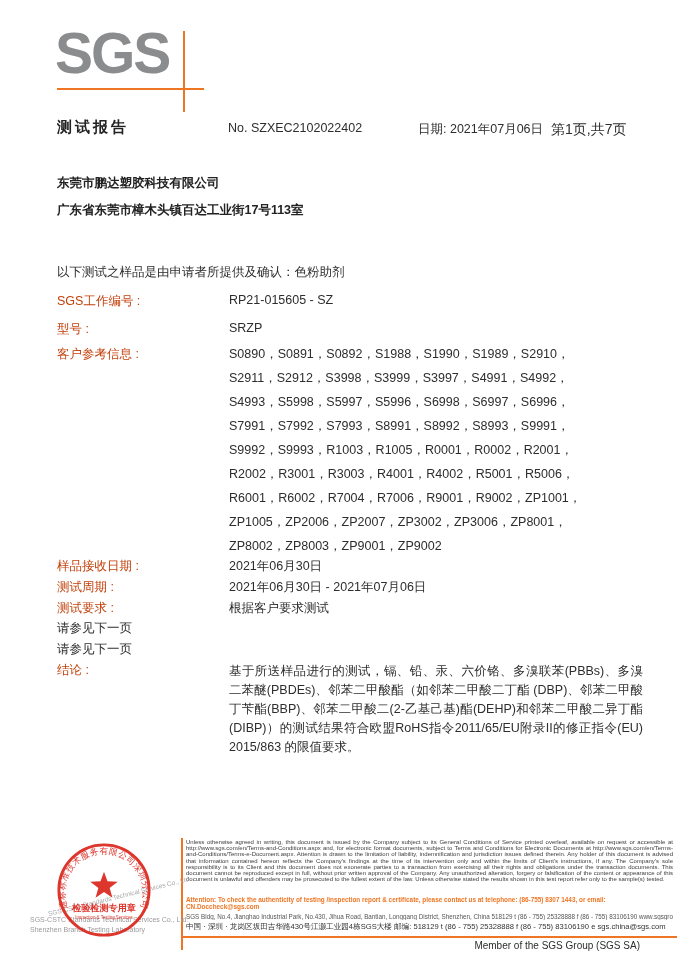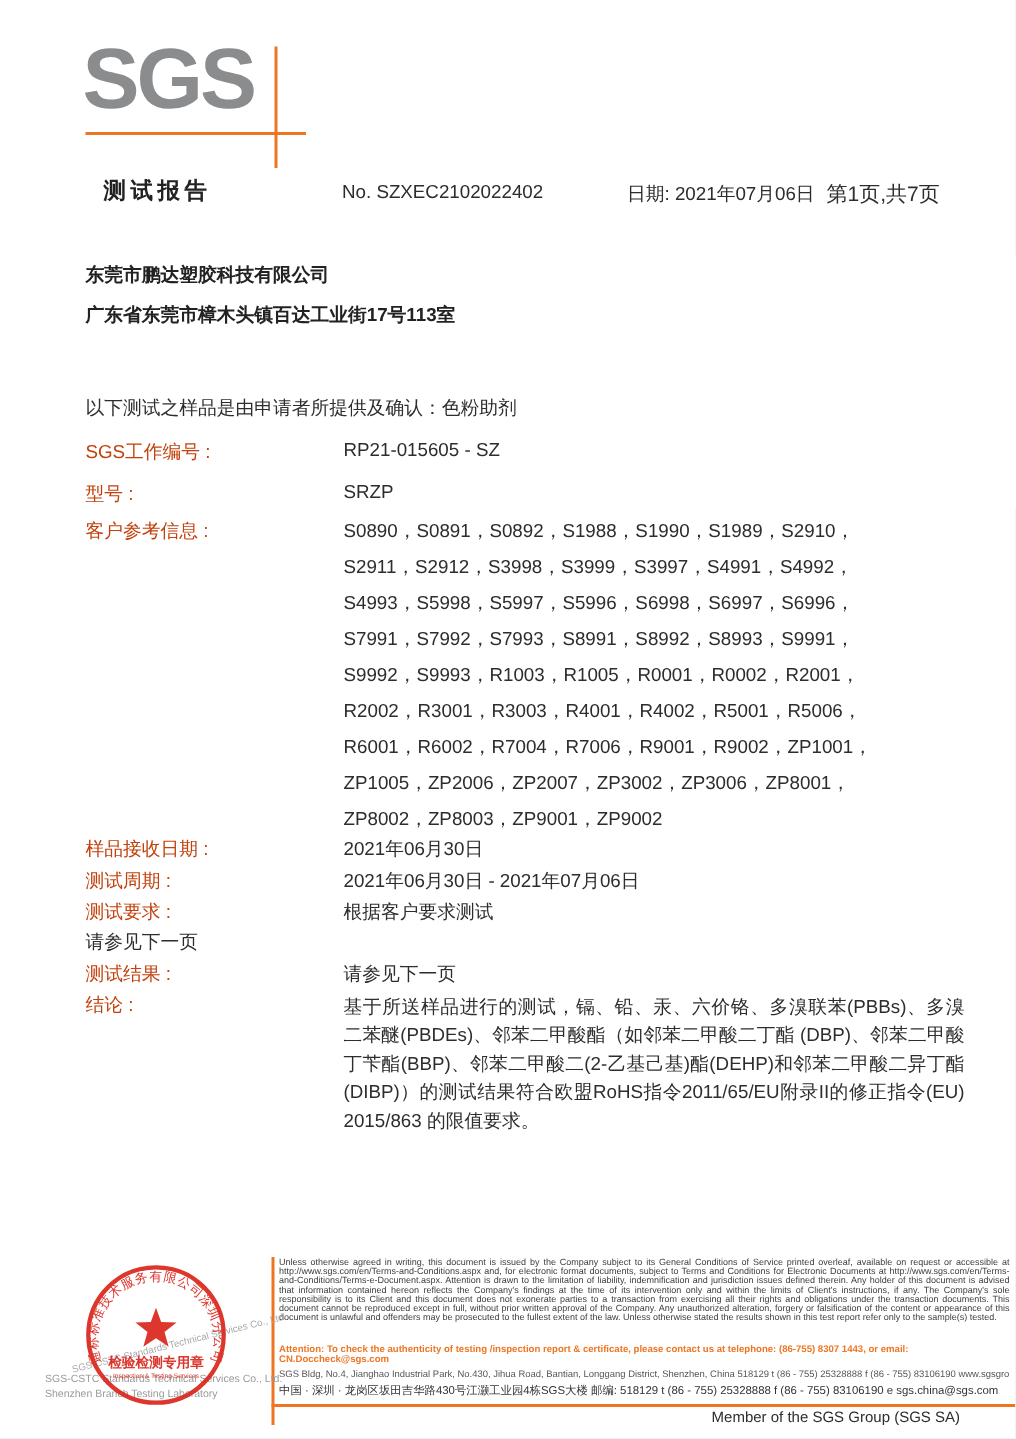--- a/index.html
+++ b/index.html
@@ -11,21 +11,21 @@
   }
   
   .logo-text{
     position:absolute; left:55px; top:20px;
     font-size:57px; font-weight:700; letter-spacing:-2px;
     color:#8a8c8e; line-height:66px;
   }
   .logo-hline{ position:absolute; left:57px; top:88px; width:147px; height:2px; background:#ee7623; }
   .logo-vline{ position:absolute; left:183px; top:31px; width:2px; height:81px; background:#ee7623; }
 
-  .doc-title{ position:absolute; left:57px; top:118px; font-size:15px; font-weight:700; letter-spacing:3px; color:#222;margin-left:12px; }
+  .doc-title{ position:absolute; left:57px; top:118px; font-size:15px; font-weight:700; letter-spacing:3px; color:#222; }
   .report-no{ position:absolute; left:228px; top:121px; font-size:12.5px; }
   .report-date{ position:absolute; left:418px; top:121px; font-size:12.5px; }
   .report-pages{ position:absolute; left:551px; top:121px; font-size:14px; }
 
   .applicant{ position:absolute; left:57px; top:170px; font-size:12.5px; font-weight:700; line-height:27px; color:#222; }
 
   
   .content{ position:absolute; left:57px; top:264px; width:586px; }
   .statement{ font-size:12.5px; margin-bottom:12px; }
   .kv-row{ display:grid; grid-template-columns:172px 1fr; font-size:12.5px; }
@@ -118,21 +118,20 @@
     <div class="kv-row mb3">
       <div class="kv-label">测试要求 :</div>
       <div>根据客户要求测试</div>
     </div>
 
     <div class="kv-row mb4">
       <div>请参见下一页</div>
     </div>
 
     <div class="kv-row mb4">
-      <div class="kv-label">测试结果 :</div>
       <div>请参见下一页</div>
     </div>
 
     <div class="kv-row">
       <div class="kv-label">结论 :</div>
       <div class="conclusion-text">基于所送样品进行的测试，镉、铅、汞、六价铬、多溴联苯(PBBs)、多溴二苯醚(PBDEs)、邻苯二甲酸酯（如邻苯二甲酸二丁酯 (DBP)、邻苯二甲酸丁苄酯(BBP)、邻苯二甲酸二(2-乙基己基)酯(DEHP)和邻苯二甲酸二异丁酯(DIBP)）的测试结果符合欧盟RoHS指令2011/65/EU附录II的修正指令(EU) 2015/863 的限值要求。</div>
     </div>
   </div>
 
   <div class="footer">

